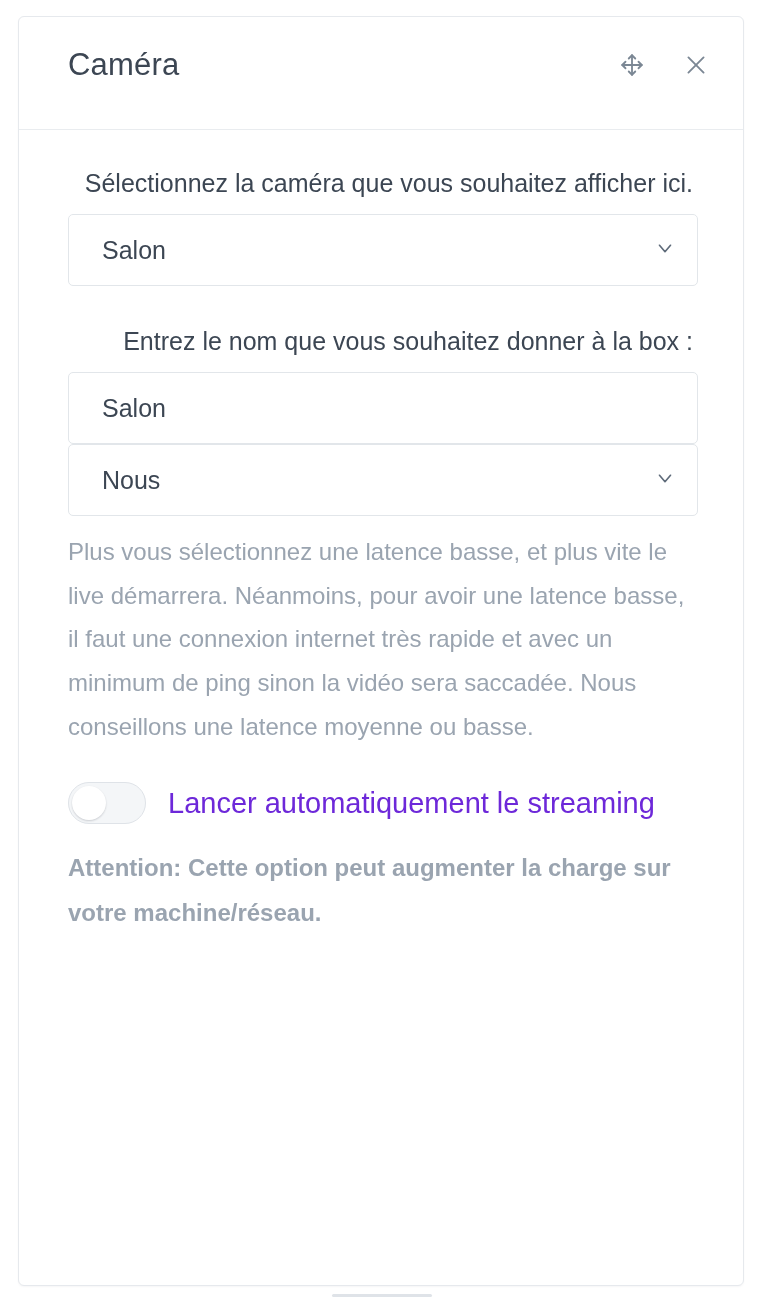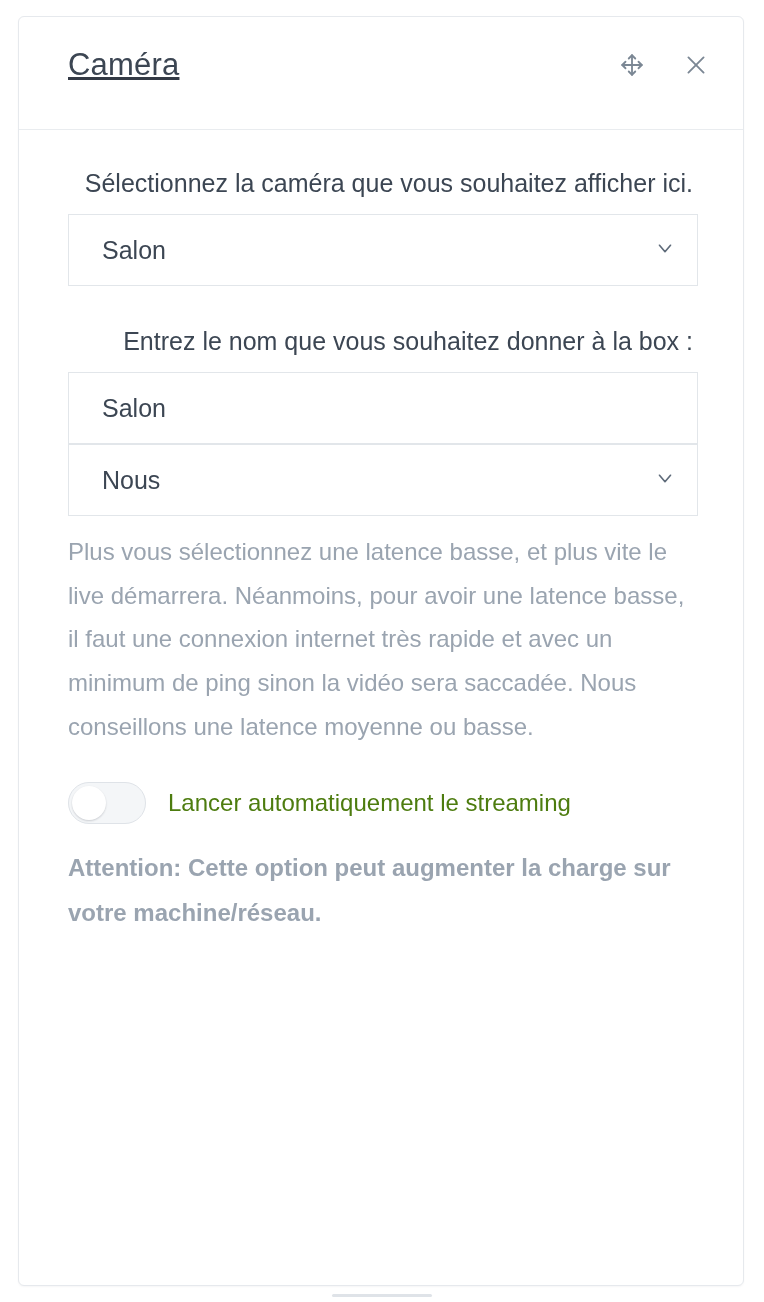--- a/index.html
+++ b/index.html
@@ -38,21 +38,20 @@
   }
 
   .dialog-header {
     position: relative;
     height: 113px;
     border-bottom: 1px solid #e9ecef;
     box-sizing: border-box;
     display: flex;
     align-items: center;
     padding: 0 30px 16px 49px;
-    text-decoration: underline;
   }
 
   .dialog-title {
     font-size: 31px;
     font-weight: 400;
     color: #3c4653;
     letter-spacing: 0.2px;
     flex: 1 1 auto;
     line-height: 1.2;
   }
@@ -100,21 +99,21 @@
     height: 72px;
     margin-bottom: 4px;
   }
 
   .select-box,
   .text-input {
     width: 630px;
     height: 72px;
     box-sizing: border-box;
     border: 1px solid #e2e6ea;
-    border-radius: 0;
+    border-radius: 5px;
     background: #ffffff;
     font-family: "Liberation Sans", sans-serif;
     font-size: 25px;
     color: #3c4653;
     padding: 0 48px 0 33px;
     display: flex;
     align-items: center;
     outline: none;
   }
 
@@ -163,22 +162,22 @@
     width: 34px;
     height: 34px;
     border-radius: 50%;
     background: #ffffff;
     top: 3px;
     left: 3px;
     box-shadow: 0 1px 2px rgba(16,24,40,0.18);
   }
 
   .toggle-label {
-    font-size: 24px;
-    color: #4d7c0f;
+    font-size: 29px;
+    color: #6d28d9;
     line-height: 1.2;
   }
 
   .note-text {
     font-size: 24px;
     line-height: 1.85;
     color: #9aa4b0;
     margin: 22px 0 0 0;
     max-width: 620px;
     font-weight: bold;

